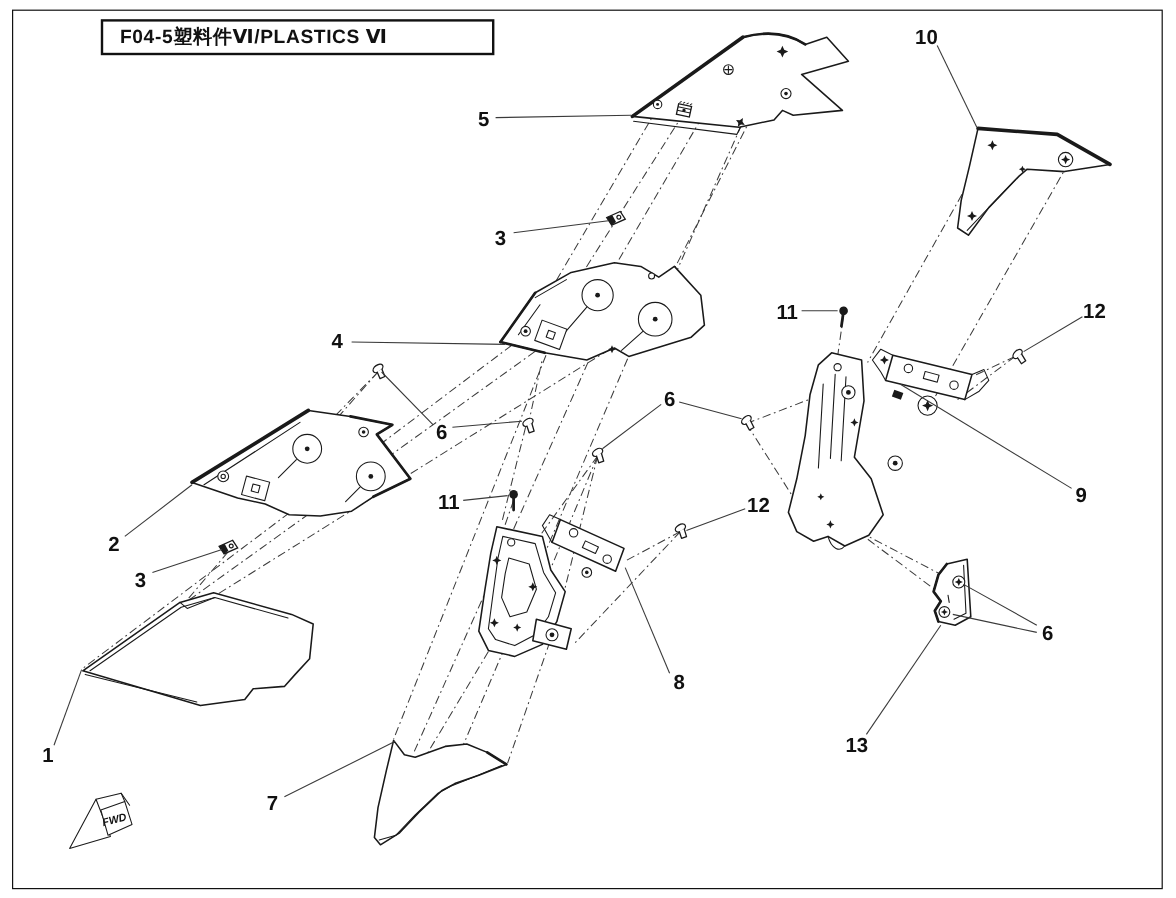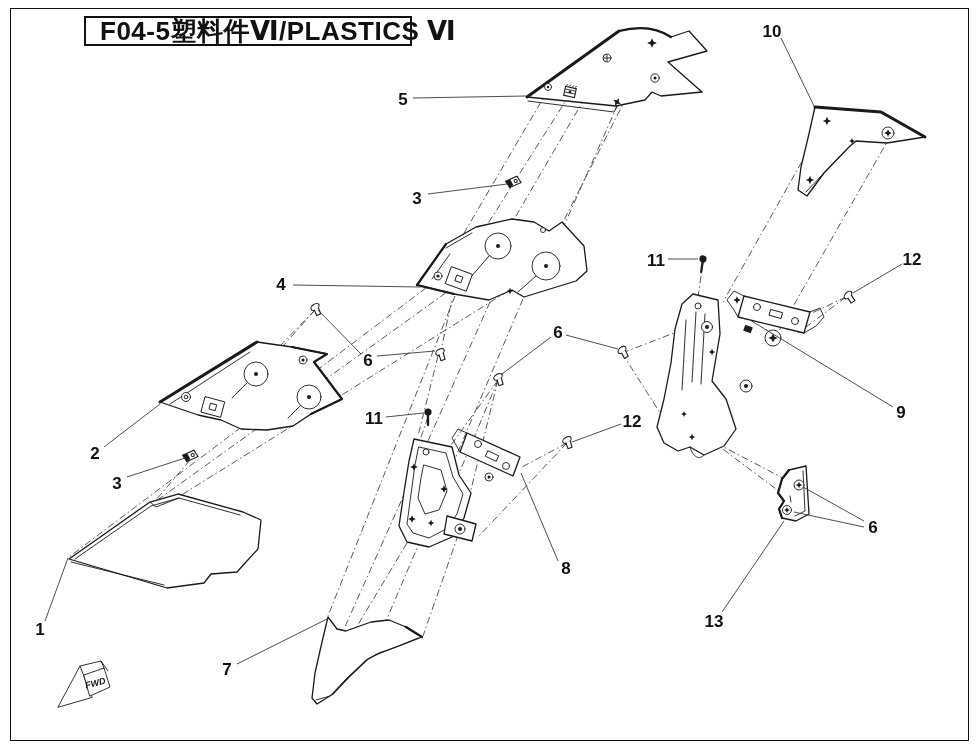--- a/index.html
+++ b/index.html
@@ -1,21 +1,21 @@
 <!DOCTYPE html>
 <html><head>
 <meta charset="utf-8">
 <style>
   html,body{margin:0;padding:0;background:#fff;}
   .page{position:relative;width:980px;height:748px;background:#ffffff;overflow:hidden;
         font-family:"Liberation Sans","DejaVu Sans",sans-serif;}
   .frame{position:absolute;left:10px;top:8px;width:957px;height:731px;border:1.5px solid #111;}
   .title-box{position:absolute;left:84px;top:16px;width:328px;height:30px;border:2px solid #111;
              background:#fff;display:flex;align-items:center;padding-left:14px;box-sizing:border-box;}
-  .title-box span{font-size:26px;font-weight:bold;color:#111;letter-spacing:0.5px;white-space:nowrap;}
+  .title-box span{font-size:16px;font-weight:bold;color:#111;letter-spacing:0.5px;white-space:nowrap;}
   svg{position:absolute;left:0;top:0;}
   .ln{stroke:#1a1a1a;fill:none;stroke-width:1.3;stroke-linejoin:round;stroke-linecap:round;}
   .ln2{stroke:#1a1a1a;fill:none;stroke-width:0.9;stroke-linejoin:round;stroke-linecap:round;}
   .thick{stroke-width:3;}
   .med{stroke-width:2.2;}
   .fillw{fill:#ffffff;}
   .dark{fill:#1a1a1a;stroke:none;}
   .leader{stroke:#3a3a3a;stroke-width:0.9;fill:none;}
   .dash{stroke:#3a3a3a;stroke-width:0.85;fill:none;stroke-dasharray:7 3 1.5 3;}
   .callout{font-family:"Liberation Sans","DejaVu Sans",sans-serif;font-size:17px;font-weight:bold;fill:#111;}

